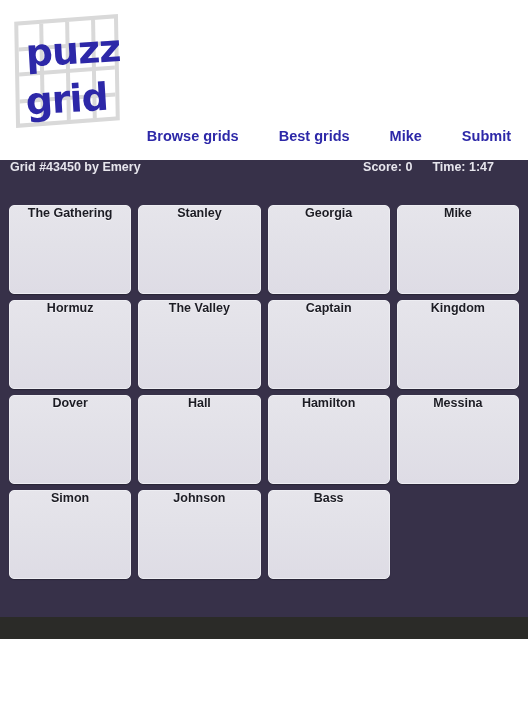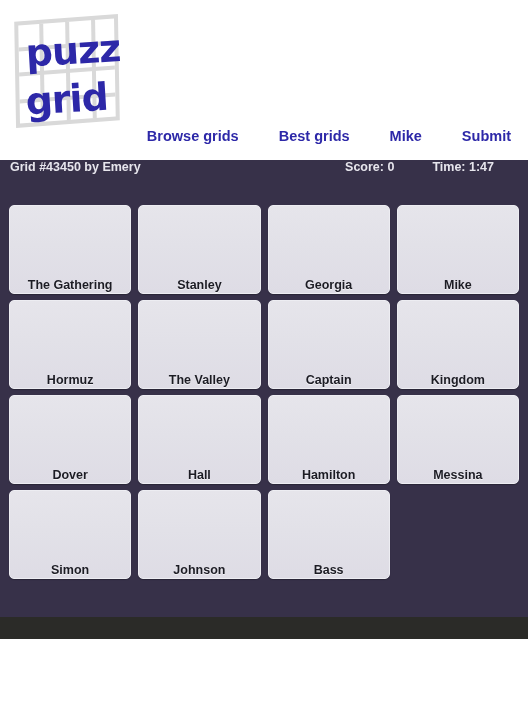--- a/index.html
+++ b/index.html
@@ -126,21 +126,21 @@
     align-items: flex-start;
     color: #e7e6ed;
     font-size: 12.5px;
     font-weight: bold;
     font-family: "Liberation Sans", sans-serif;
     padding: 0 10px;
     box-sizing: border-box;
   }
   .info-title { flex: 0 0 auto; }
   .info-spacer { flex: 1 1 auto; }
-  .info-score { margin-right: 38px; }
+  .info-score { margin-right: 20px; }
   .info-time { margin-right: 24px; }
 
   
   .grid-area {
     position: relative;
     background: #373149;
     height: 421px;
     padding: 9px 9px 0 9px;
     box-sizing: border-box;
   }
@@ -150,21 +150,21 @@
     grid-template-rows: repeat(4, 89px);
     gap: 6px 7px;
     width: 510px;
   }
   .grid-cell {
     background: linear-gradient(to bottom, #e6e5eb 0%, #e2e1e8 45%, #dedce5 100%);
     border-radius: 5px;
     border: 1px solid #ededf2;
     box-shadow: 0 1px 1px rgba(0,0,0,0.25);
     display: flex;
-    align-items: flex-end;
+    align-items: flex-start;
     justify-content: center;
     box-sizing: border-box;
     cursor: pointer;
     padding: 0 6px;
   }
   .grid-cell-label {
     color: #1c1c24;
     font-size: 12.5px;
     font-weight: bold;
     font-family: "Liberation Sans", sans-serif;

